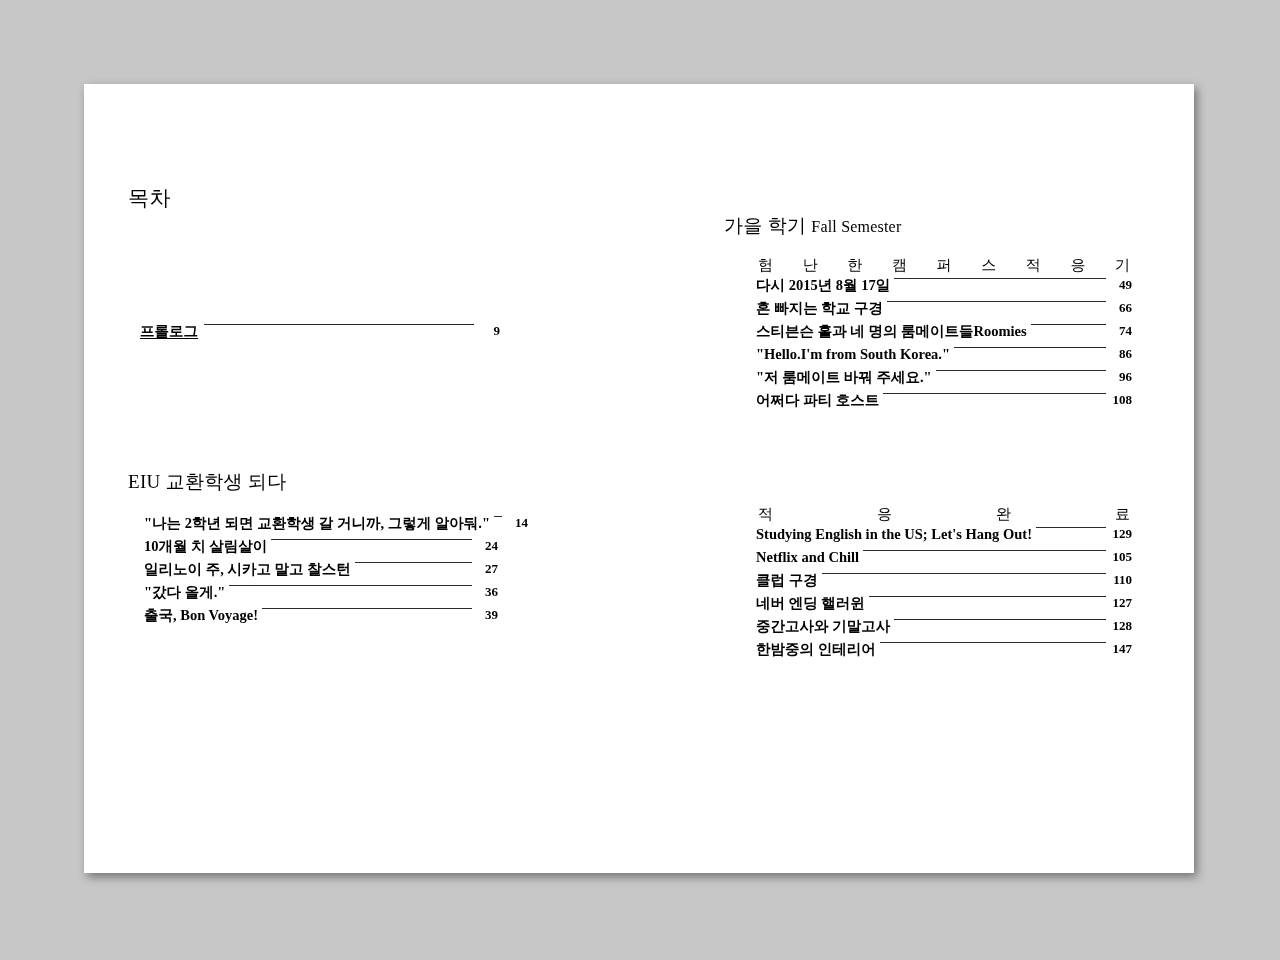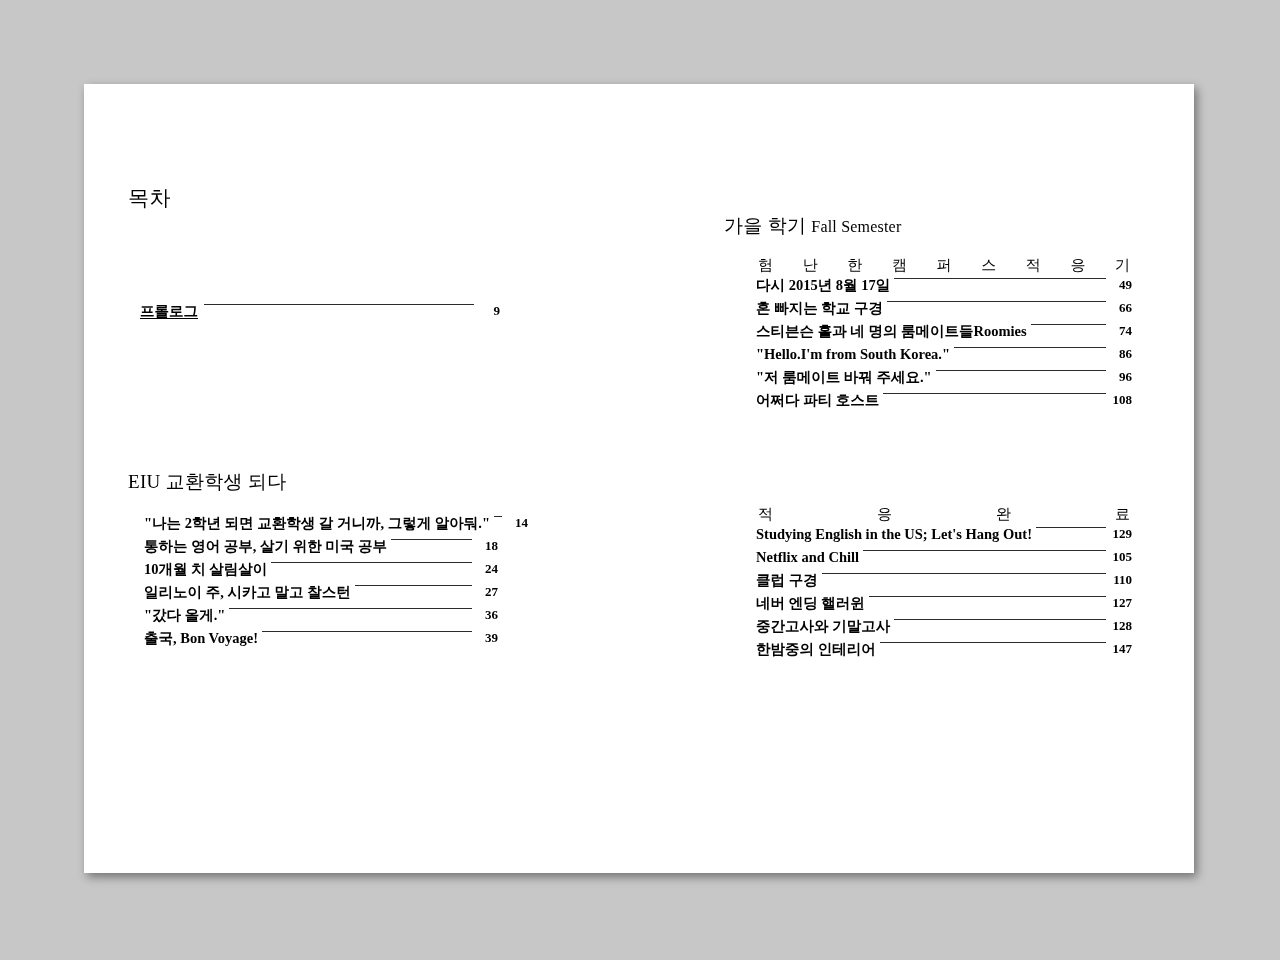--- a/index.html
+++ b/index.html
@@ -101,21 +101,21 @@
     text-align: right;
     min-width: 22px;
     padding-bottom: 1px;
     font-size: 13px;
   }
 
   
   .prologue-block {
     position: absolute;
     left: 56px;
-    top: 220px;
+    top: 240px;
     width: 360px;
   }
   .prologue-block .entry-label {
     text-decoration: underline;
     text-underline-offset: 2px;
   }
   .prologue-block .leader { margin-left: 6px; }
 
   
   .entries-eiu {
@@ -156,25 +156,20 @@
     </div>
 
     <div class="section-title" id="sec-eiu">EIU 교환학생 되다</div>
 
     <div class="entries-eiu">
       <ul class="toc-list" id="list-eiu">
           <li class="toc-entry">
             <span class="entry-label">"나는 2학년 되면 교환학생 갈 거니까, 그렇게 알아둬."</span>
             <span class="leader"></span>
             <span class="entry-page">14</span>
-          </li>
-          <li class="toc-entry">
-            <span class="entry-label">통하는 영어 공부, 살기 위한 미국 공부</span>
-            <span class="leader"></span>
-            <span class="entry-page">18</span>
           </li>
           <li class="toc-entry">
             <span class="entry-label">10개월 치 살림살이</span>
             <span class="leader"></span>
             <span class="entry-page">24</span>
           </li>
           <li class="toc-entry">
             <span class="entry-label">일리노이 주, 시카고 말고 찰스턴</span>
             <span class="leader"></span>
             <span class="entry-page">27</span>

